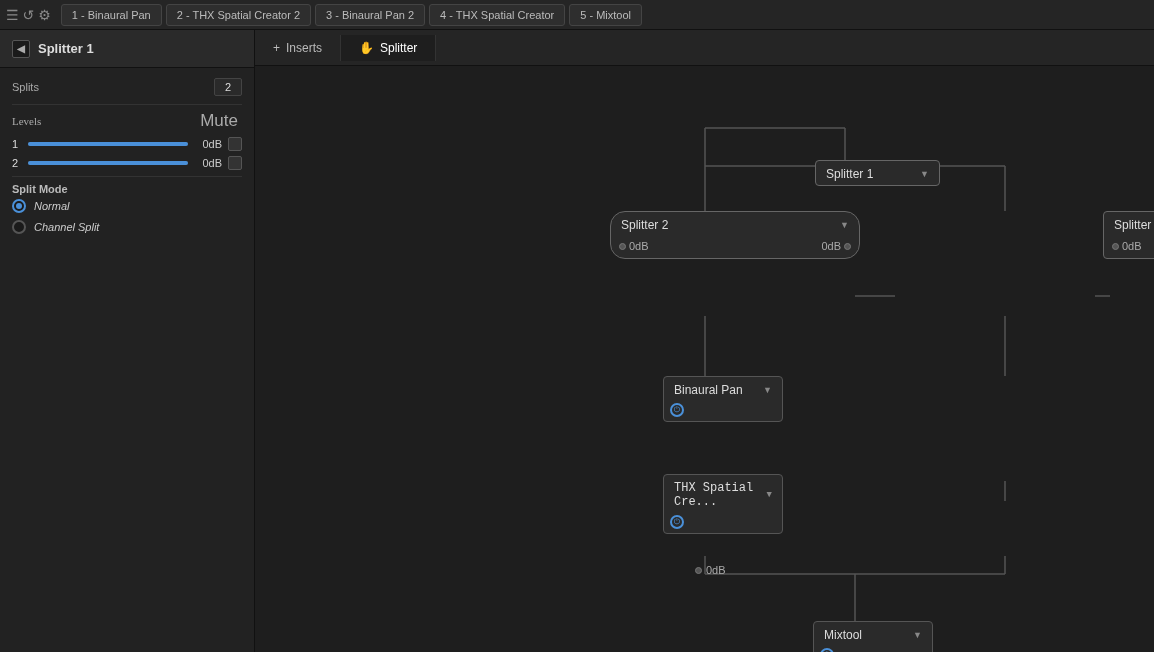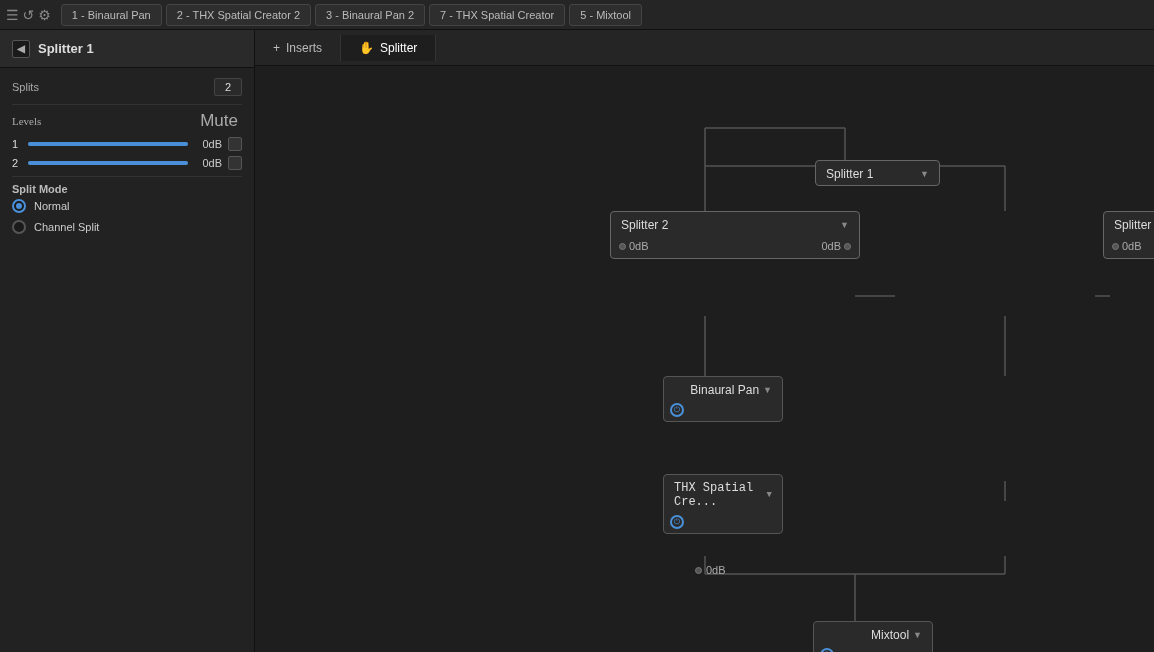--- a/index.html
+++ b/index.html
@@ -160,20 +160,21 @@
       font-weight: bold;
       margin-bottom: 4px;
       margin-top: 4px;
     }
     .radio-row {
       display: flex;
       align-items: center;
       gap: 8px;
       margin-bottom: 7px;
       cursor: pointer;
+      font-style: italic;
     }
     .radio-circle {
       width: 14px;
       height: 14px;
       border-radius: 50%;
       border: 2px solid #555;
       background: #1a1a1a;
       display: flex;
       align-items: center;
       justify-content: center;
@@ -235,21 +236,21 @@
       border-radius: 4px;
       color: #ddd;
       font-size: 12px;
     }
     .node-title {
       padding: 6px 10px 4px;
       font-size: 12px;
       color: #ddd;
       display: flex;
       align-items: center;
-      justify-content: flex-end;
+      justify-content: space-between;
     }
     .node-dropdown {
       font-size: 9px;
       color: #888;
       margin-left: 4px;
     }
     .node-power {
       display: flex;
       align-items: center;
       gap: 4px;
@@ -318,21 +319,21 @@
 
 <div class="top-bar">
   <div class="top-bar-icons">
     <span style="color:#888; font-size:14px;">☰</span>
     <span style="color:#888; font-size:14px;">↺</span>
     <span style="color:#888; font-size:14px;">⚙</span>
   </div>
   <div class="tab-item">1 - Binaural Pan</div>
   <div class="tab-item">2 - THX Spatial Creator 2</div>
   <div class="tab-item">3 - Binaural Pan 2</div>
-  <div class="tab-item">7 - THX Spatial Creator</div>
+  <div class="tab-item">4 - THX Spatial Creator</div>
   <div class="tab-item">5 - Mixtool</div>
 </div>
 
 <div class="main-layout">
 
   <div class="left-panel">
     <div class="left-panel-header">
       <div class="arrow-btn">◀</div>
       <span>Splitter 1</span>
     </div>
@@ -431,21 +432,21 @@
         <line x1="600" y1="508" x2="600" y2="555" stroke="#555" stroke-width="1.5"></line>
       </svg>
 
       <div class="splitter-node" style="left: 560px; top: 94px; width: 125px;">
         <div class="splitter-title">
           <span>Splitter 1</span>
           <span class="node-dropdown">▼</span>
         </div>
       </div>
 
-      <div class="splitter-node" style="left: 355px; top: 145px; width: 250px;">
+      <div class="splitter-node" style="left: 355px; top: 145px; width: 250px; border-radius: 15px;">
         <div class="splitter-title">
           <span>Splitter 2</span>
           <span class="node-dropdown">▼</span>
         </div>
         <div class="splitter-levels">
           <div class="level-indicator">
             <div class="level-dot"></div>
             <span>0dB</span>
           </div>
           <div class="level-indicator">

